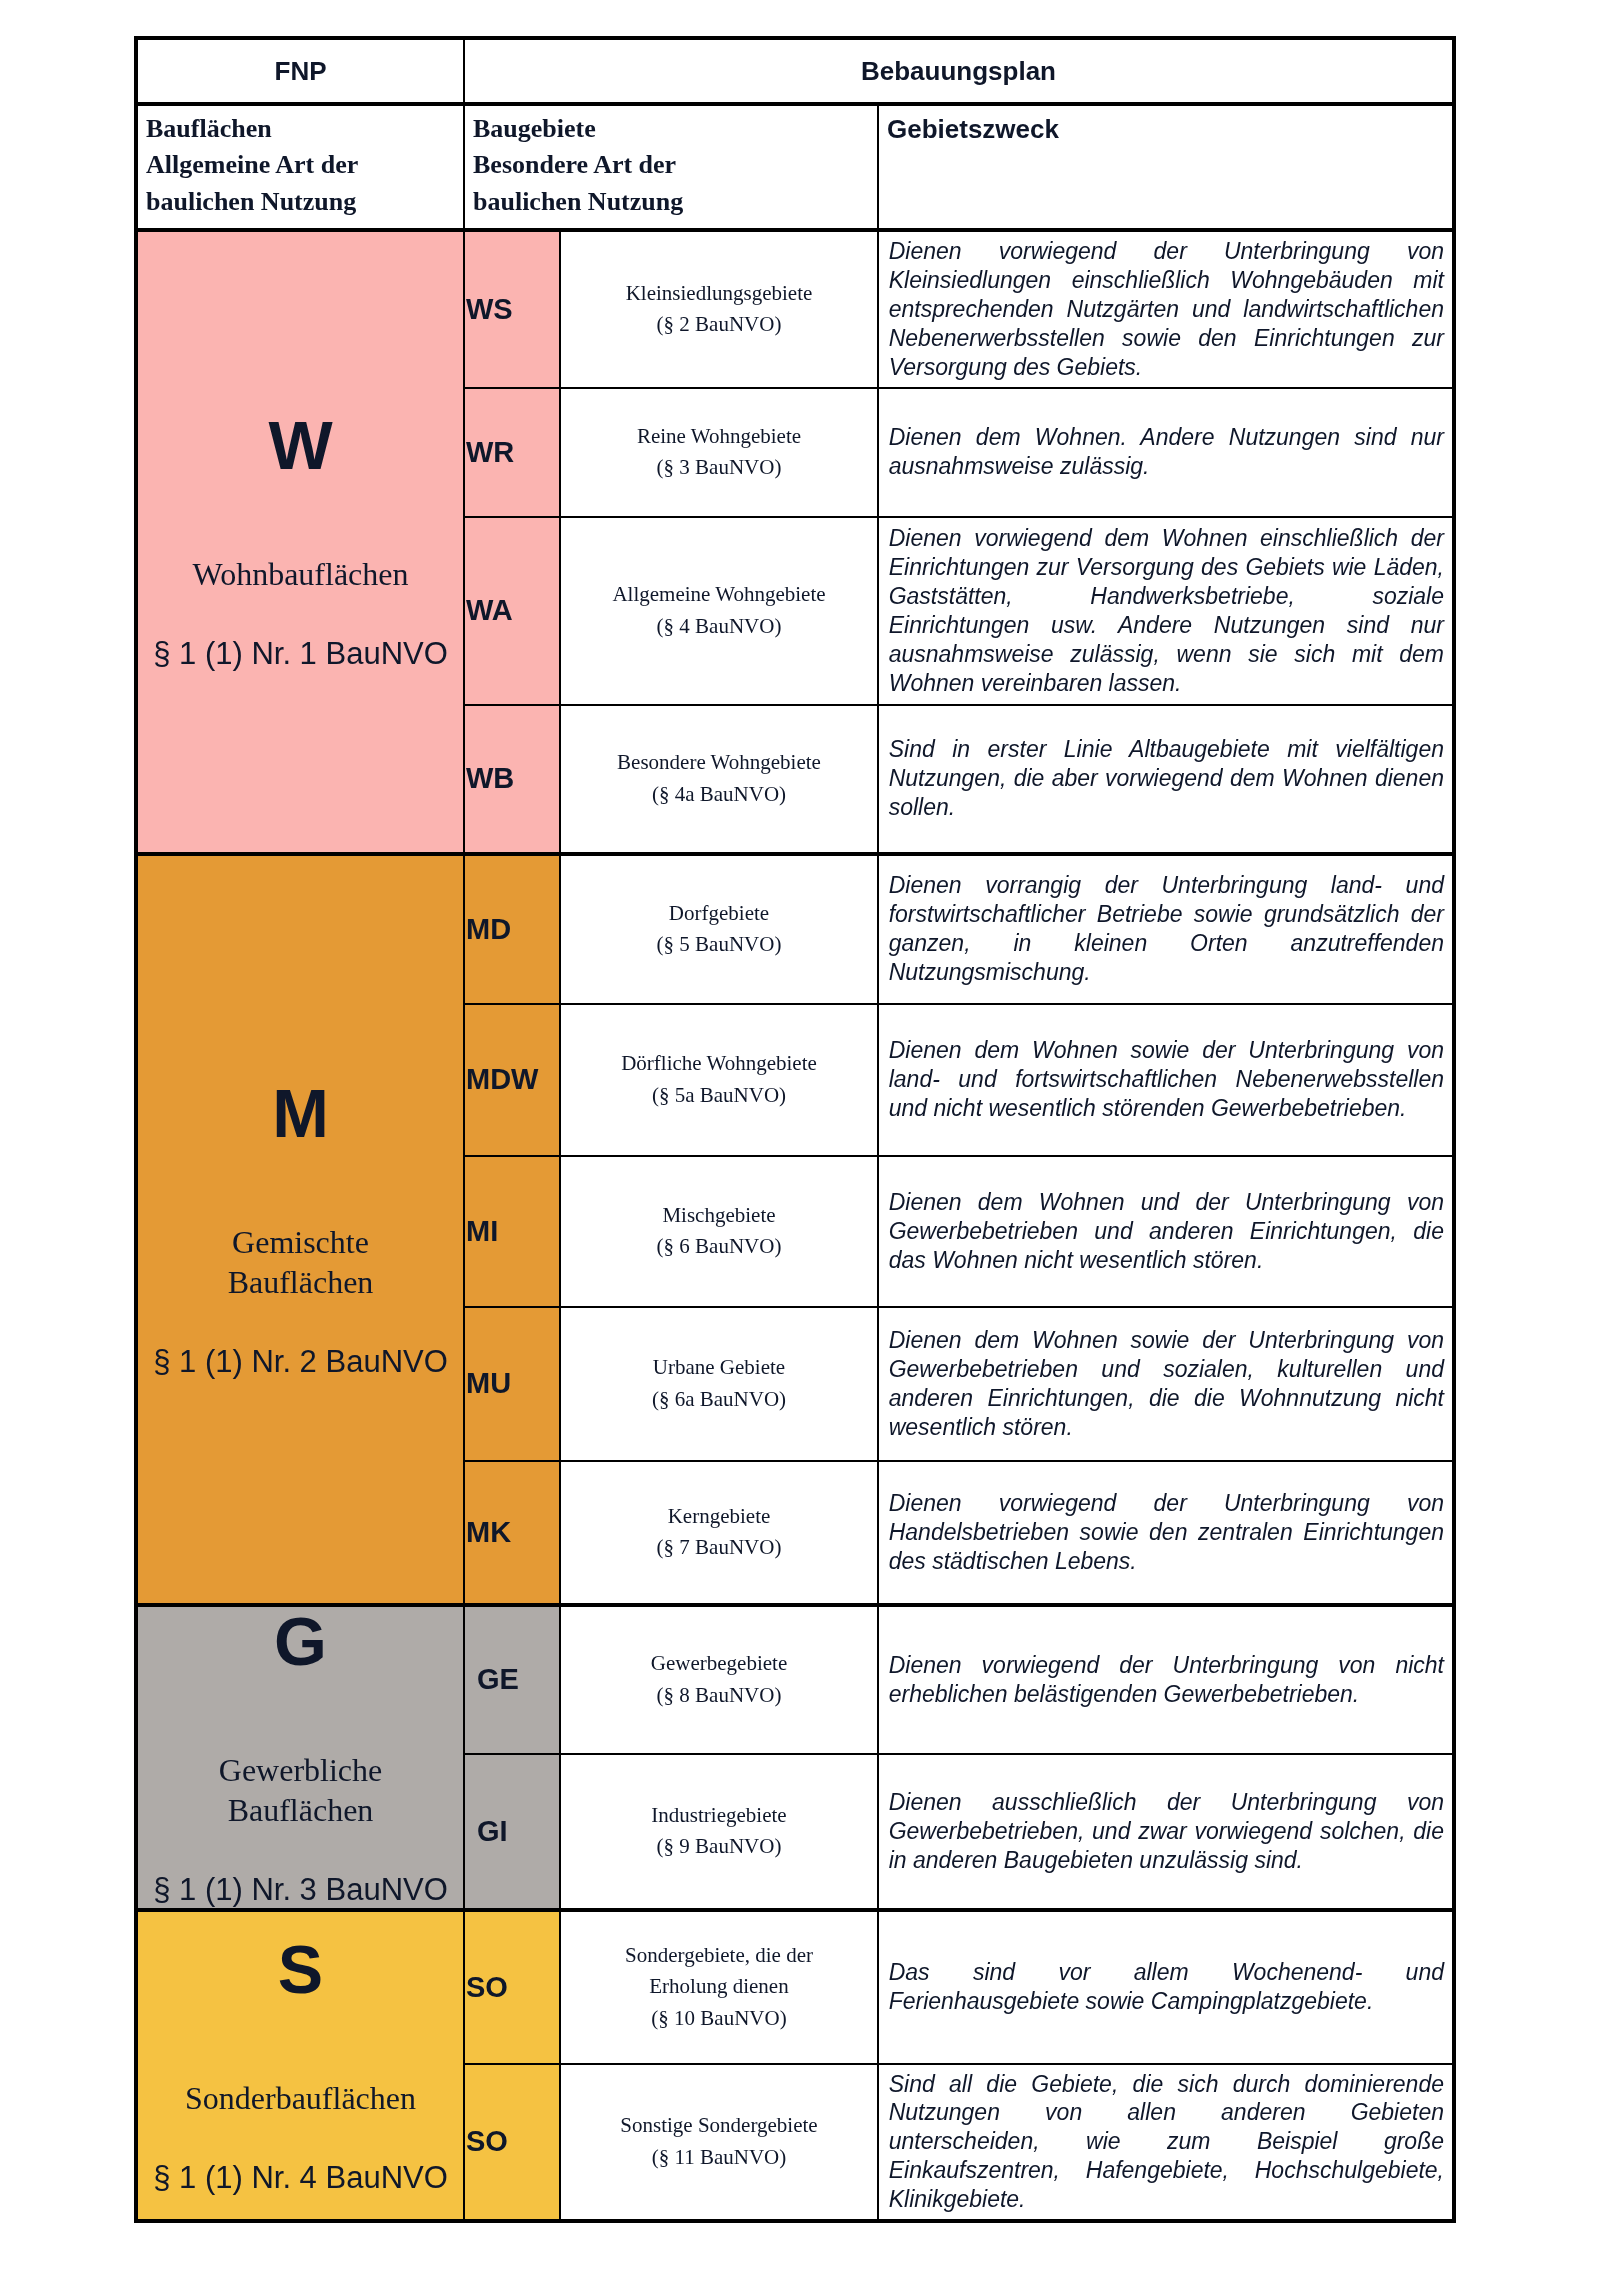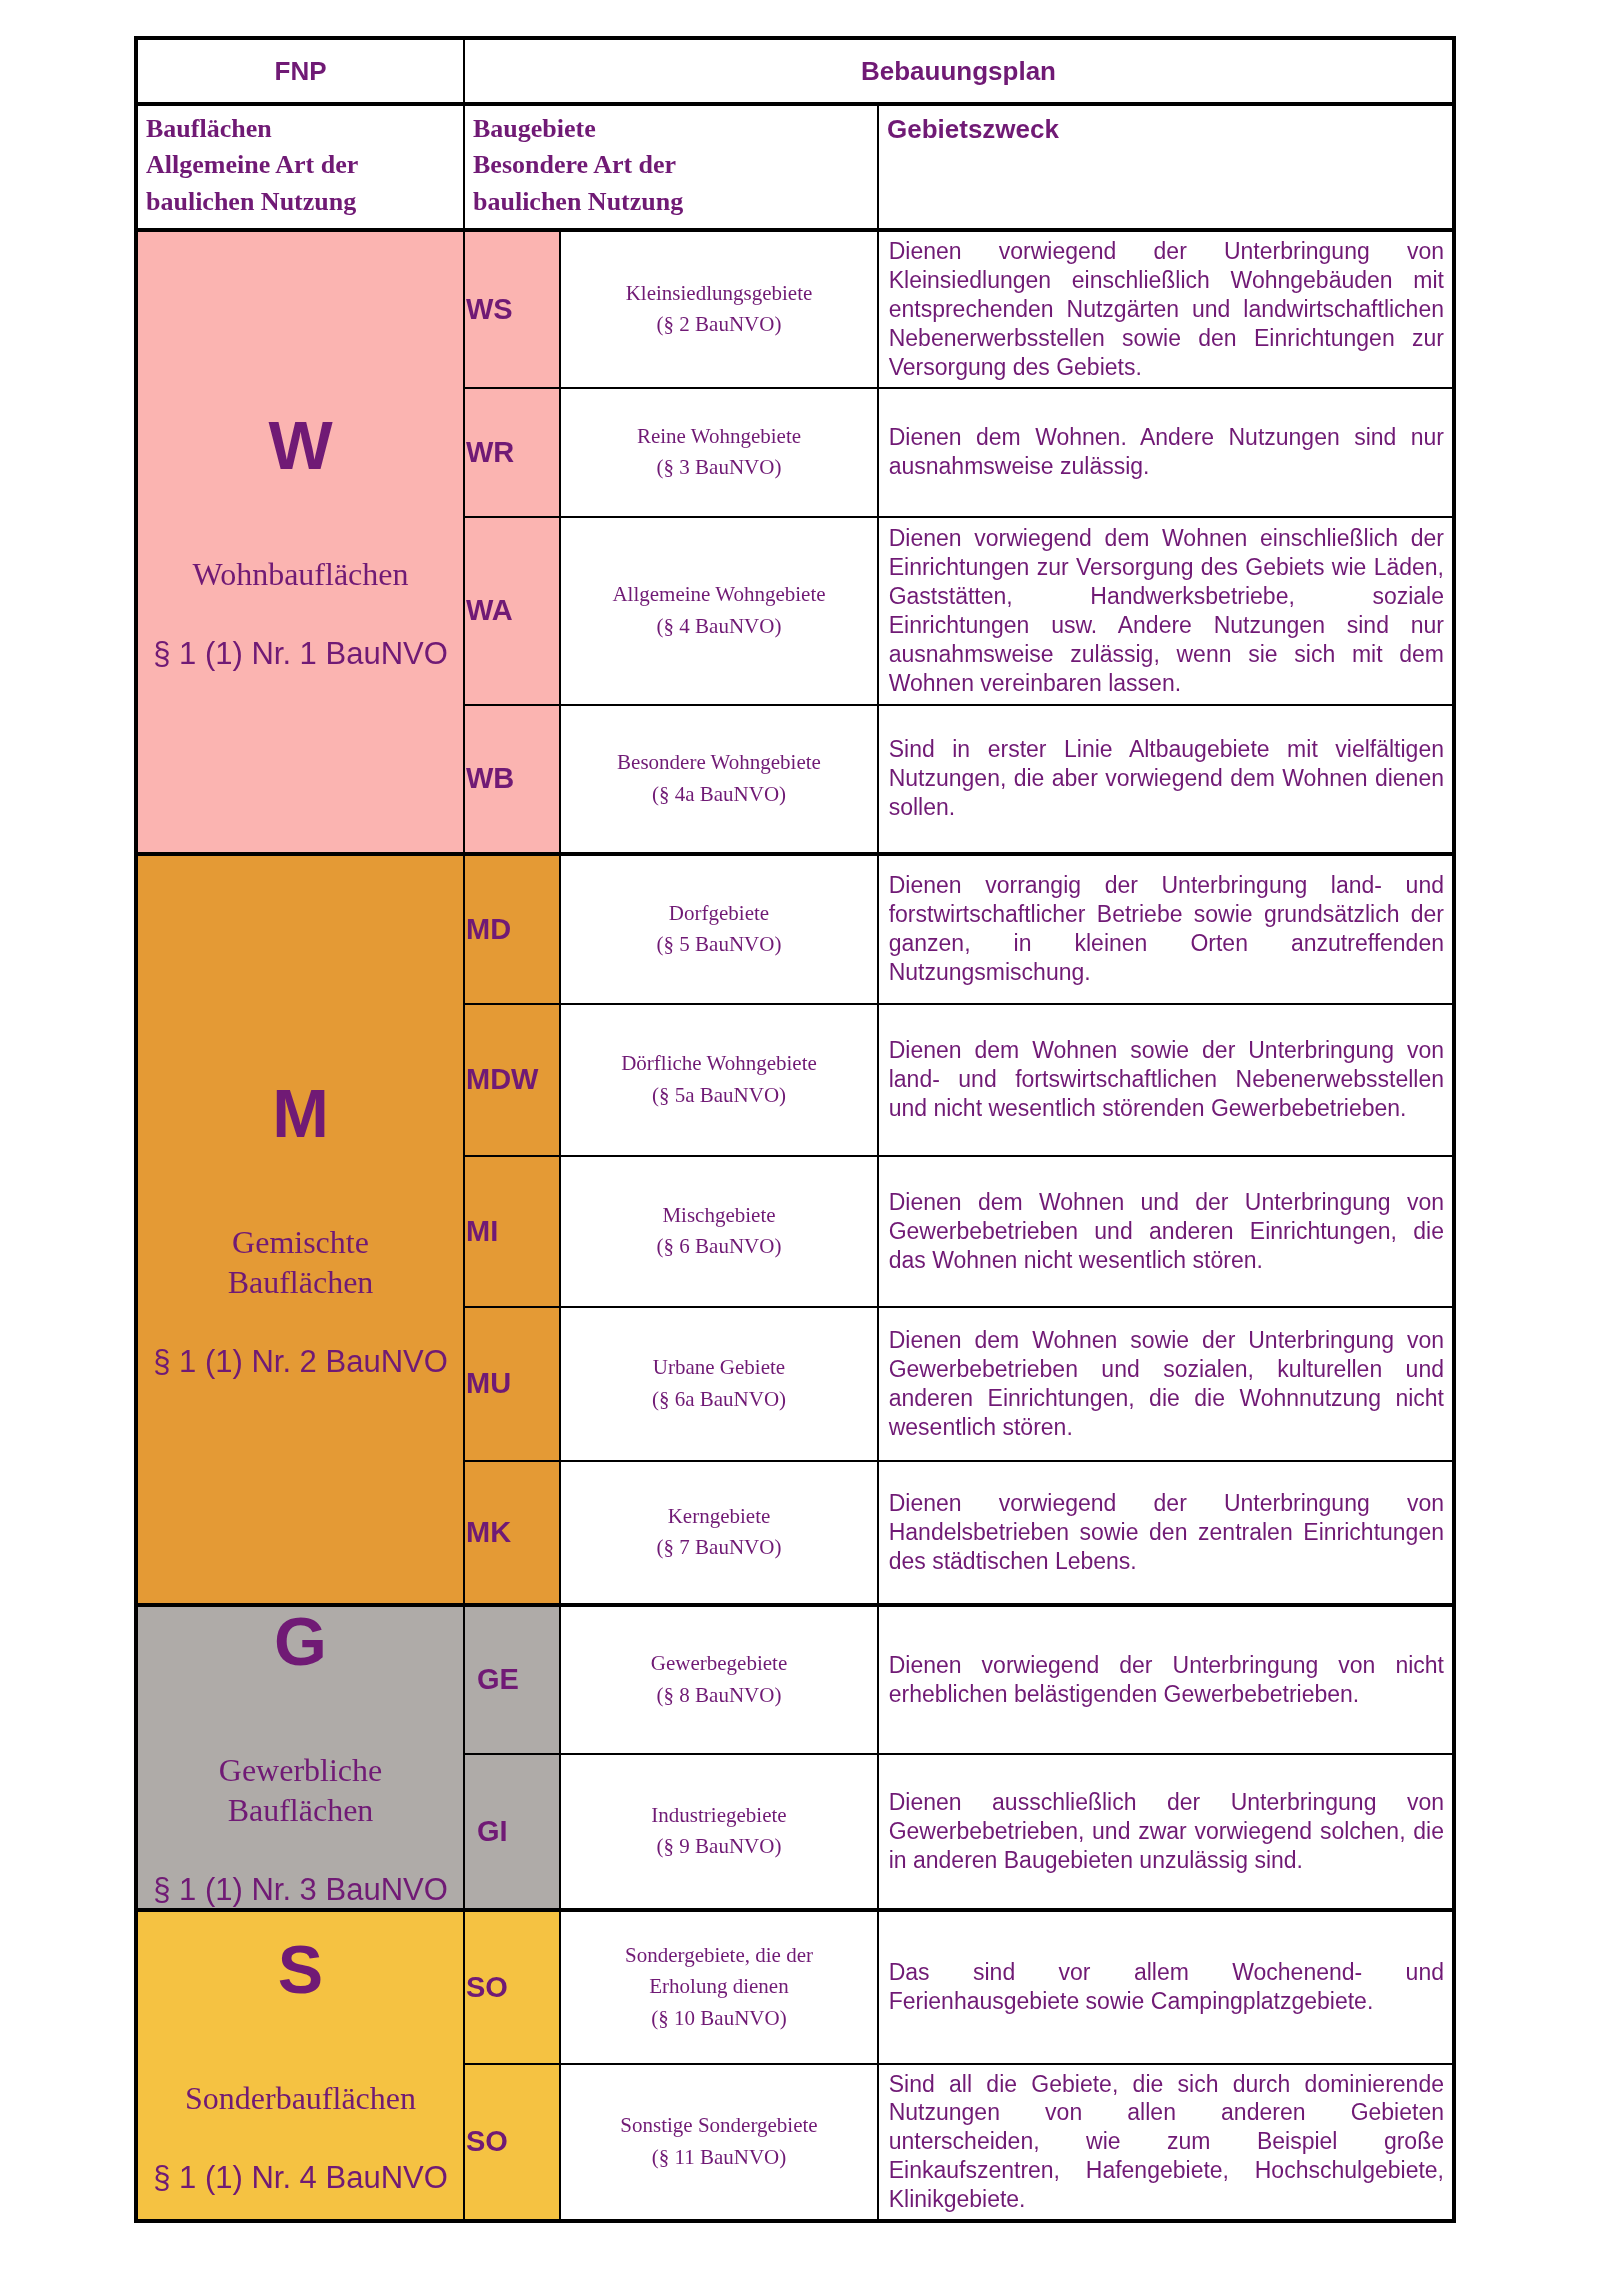--- a/index.html
+++ b/index.html
@@ -1,17 +1,17 @@
 <!DOCTYPE html>
 <html style="font-size:13px"><head>
 <meta charset="utf-8">
 <style>
   html,body{margin:0;padding:0;background:#ffffff;}
   #page{position:relative;width:1288px;height:2295px;background:#ffffff;
-        font-family:"Liberation Sans","DejaVu Sans",sans-serif;color:#701a75;}
+        font-family:"Liberation Sans","DejaVu Sans",sans-serif;color:#0f172a;}
   table.fnp{position:absolute;left:134px;top:36px;width:1318px;height:2158px;
         border-collapse:collapse;table-layout:fixed;}
   table.fnp td{border:2.4px solid #000;overflow:hidden;vertical-align:middle;}
   table.fnp{border:4.9px solid #000;}
   .preline{white-space:pre-line;font-family:Liberation Serif, serif;}
   
   tr.header1 td{border-bottom:4px solid #000;text-align:center;font-weight:bold;font-size:26px;}
   tr.header2 td{border-bottom:4px solid #000;vertical-align:top;text-align:left;
                 font-weight:bold;font-size:26px;line-height:1.4;padding:4.9px 8px;}
   
@@ -21,21 +21,21 @@
   td.groupcell .inner{display:flex;flex-direction:column;justify-content:center;align-items:center;height:100%;}
   .biglet{font-size:68px;font-weight:bold;line-height:1;}
   .glabel{font-size:32px;line-height:1.25;margin-top:75px;}
   .glaw{font-size:31px;margin-top:42px;}
   
   td.codecell{font-weight:bold;font-size:29px;}
   
   td.namecell{text-align:center;font-size:21px;line-height:1.5;background:#fff;}
   
   td.zweckcell{vertical-align:top;text-align:justify;font-size:23px;line-height:1.26;
-               padding:4.9px 8px 4.9px 9.7px;background:#fff;}
+               padding:4.9px 8px 4.9px 9.7px;background:#fff;font-style:italic;}
   
   .bg-w{background:#FBB4B1;}
   .bg-m{background:#E49A35;}
   .bg-g{background:#AFABA8;padding-left:12px;}
   .bg-s{background:#F5C242;}
 </style>
 </head>
 <body>
 
 <div id="page">

